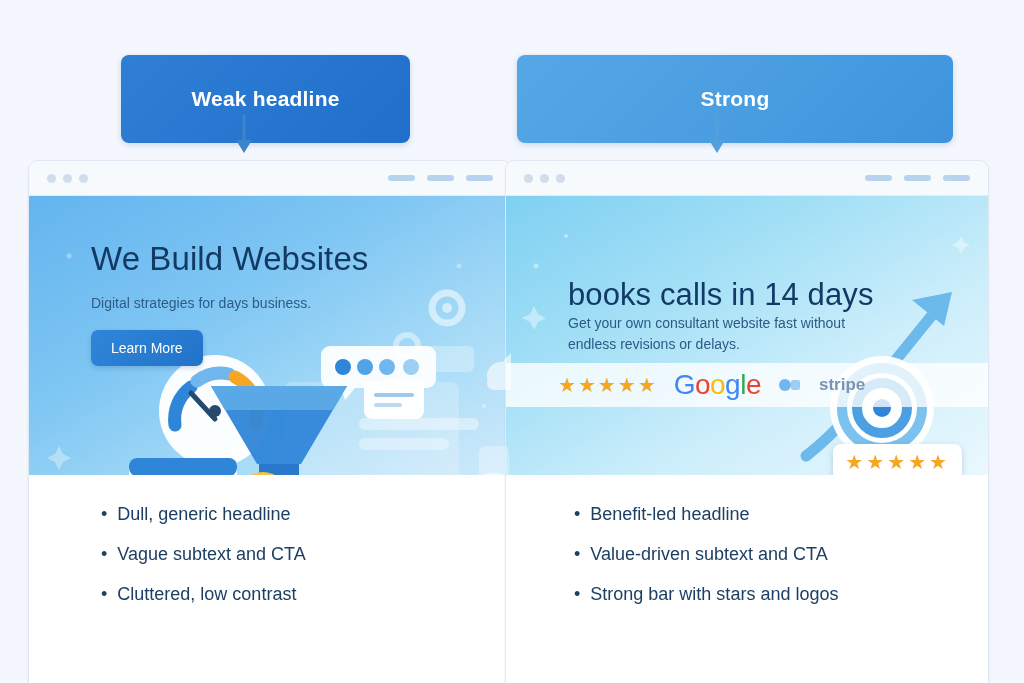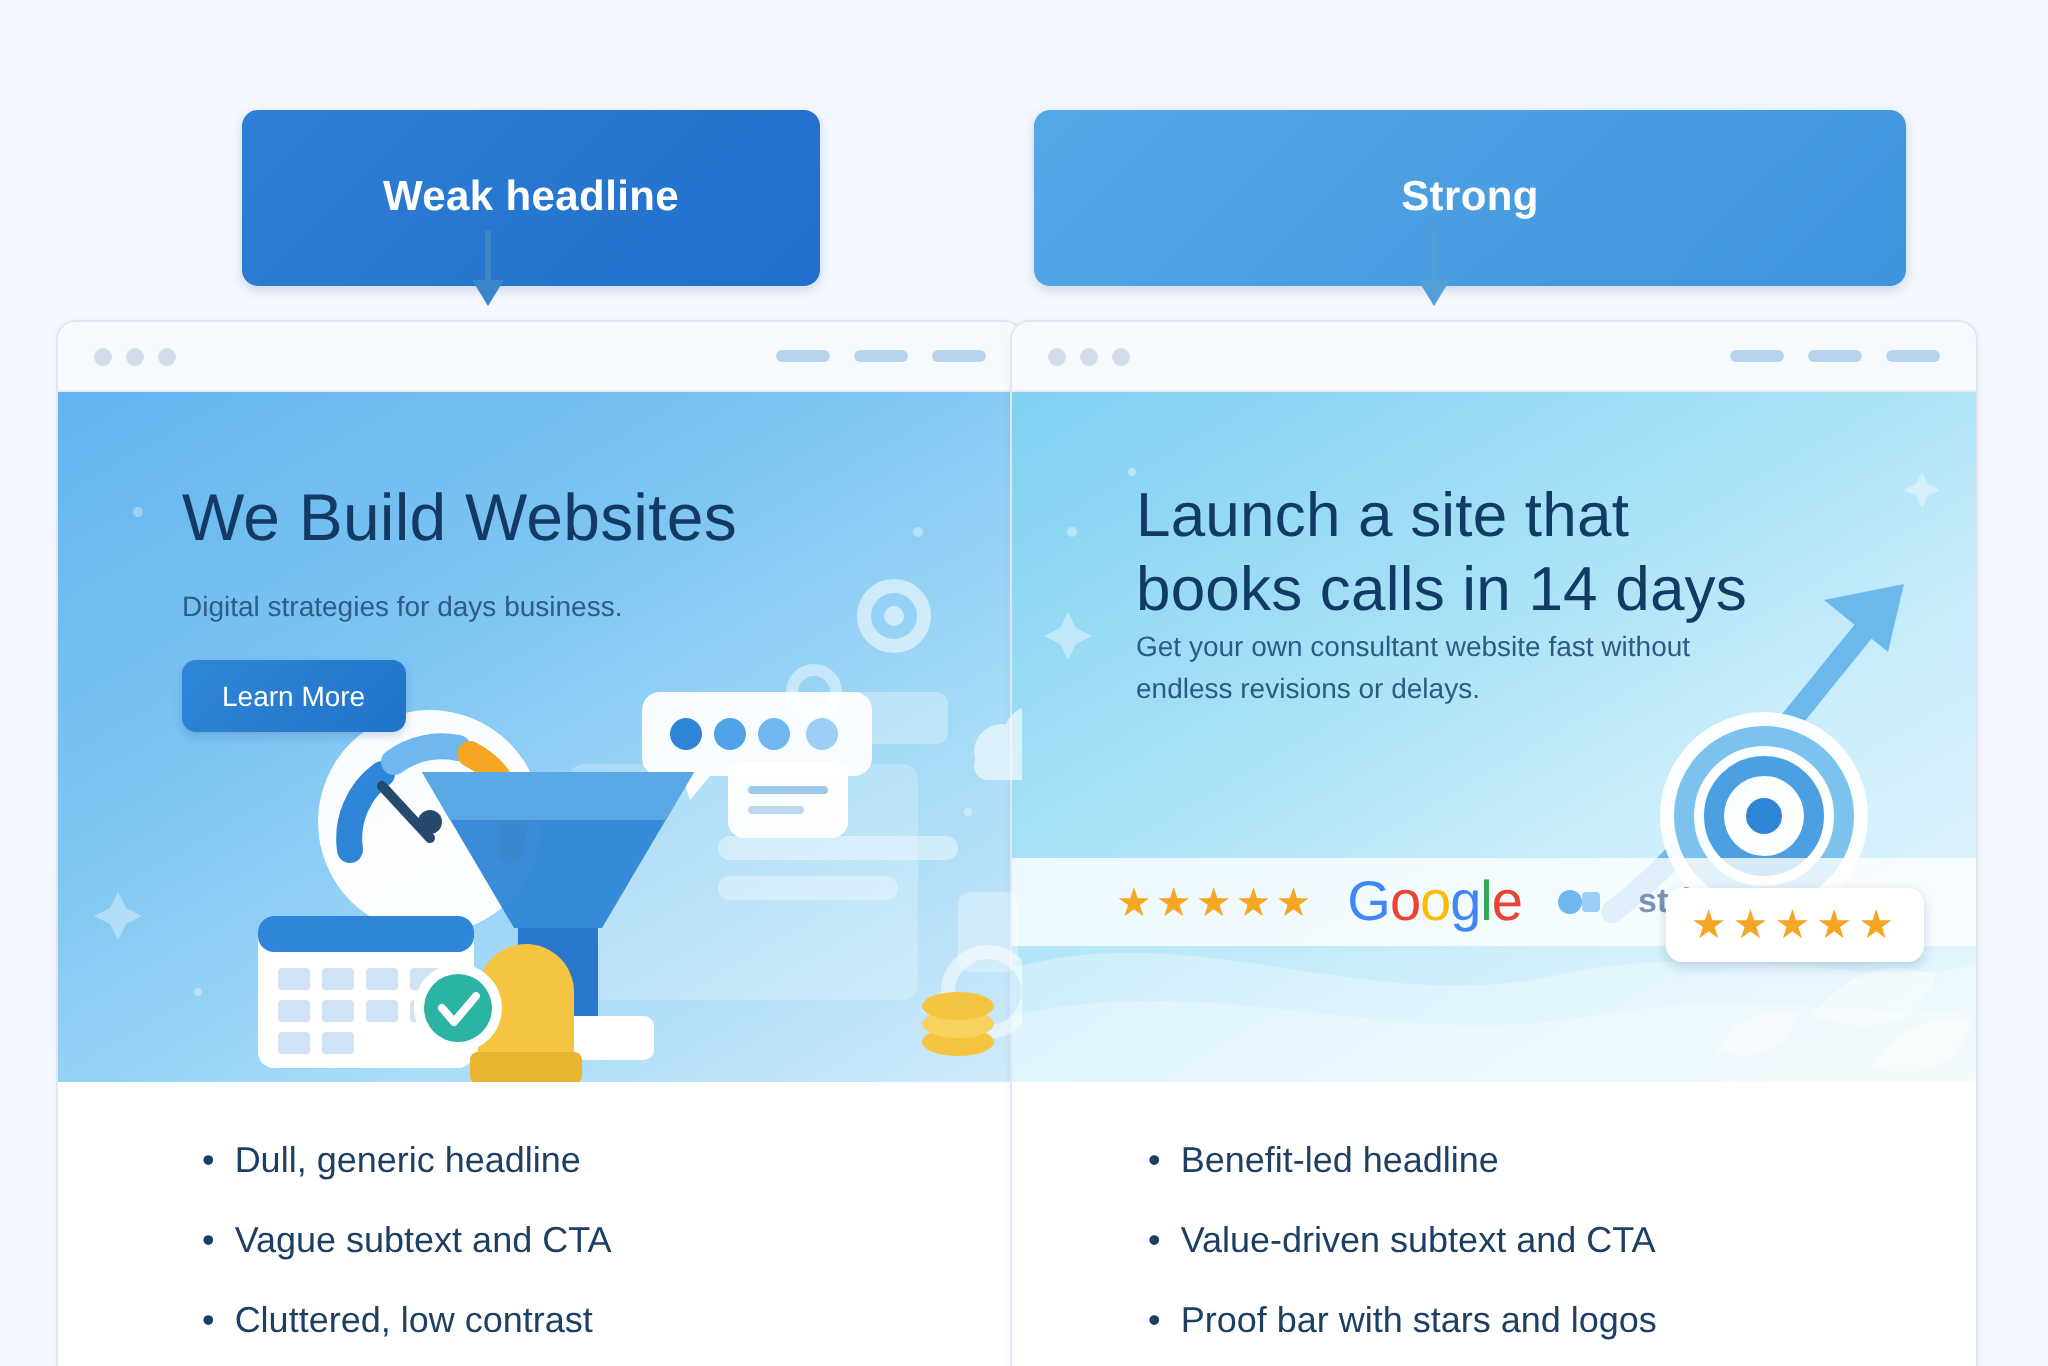--- a/index.html
+++ b/index.html
@@ -56,21 +56,21 @@
   .browser-bar{
     height:35px;background:#f7fafd;border-bottom:1px solid #e6edf7;
     display:flex;align-items:center;justify-content:space-between;
     padding:0 18px;box-sizing:border-box;
   }
   .dots{display:flex;gap:7px;}
   .dot{width:9px;height:9px;border-radius:50%;background:#d3dde9;}
   .bars{display:flex;gap:12px;}
   .bar{width:27px;height:6px;border-radius:3px;background:#b7d3ee;}
 
-  .hero{position:relative;height:345px;overflow:hidden;}
+  .hero{position:relative;height:279px;overflow:hidden;}
   #hero-left{background:linear-gradient(150deg,#63b4ef 0%,#7ec6f3 38%,#a7dbf7 70%,#cfeafb 100%);}
   #hero-right{background:linear-gradient(150deg,#7fd0f2 0%,#a4e0f6 35%,#cdeefb 65%,#eaf8fd 100%);}
 
   .hero-inner{position:relative;z-index:5;padding:44px 0 0 62px;}
   .h1{
     color:#123a63;font-size:33px;line-height:1.18;margin:0;
     font-weight:normal;letter-spacing:.1px;
   }
   #hero-right .h1{font-size:31px;color:#113a64;}
   .sub{
@@ -331,21 +331,21 @@
           <path d="M430 338 q18 -30 50 -24 q-8 32 -50 24z"></path>
           <path d="M352 330 q16 -26 42 -20 q-8 28 -42 20z"></path>
         </g>
 
         <path d="M0 288 C90 262 180 312 270 292 C360 272 430 300 482 286 L482 345 L0 345 Z" fill="#ffffff" opacity=".32"></path>
         <path d="M0 312 C100 288 190 330 290 312 C380 296 440 318 482 308 L482 345 L0 345 Z" fill="#ffffff" opacity=".28"></path>
       </svg>
 
       <div class="hero-inner">
         <h1 class="h1">
-          <span>Launch a site that</span><br>
+          <br>
           <span>books calls in 14 days</span>
         </h1>
         <p class="sub">Get your own consultant website fast without endless revisions or delays.</p>
       </div>
 
       <div class="badge-stars">★★★★★</div>
 
       <div class="proof">
         <span class="stars">★★★★★</span>
         <span class="glogo">
@@ -363,18 +363,18 @@
       <div class="bullet">
         <span class="bdot">•</span>
         <span>Benefit-led headline</span>
       </div>
       <div class="bullet">
         <span class="bdot">•</span>
         <span>Value-driven subtext and CTA</span>
       </div>
       <div class="bullet">
         <span class="bdot">•</span>
-        <span>Proof bar with stars and logos</span>
+        <span>Strong bar with stars and logos</span>
       </div>
     </div>
   </div>
 
 </div>
 
 </body></html>

